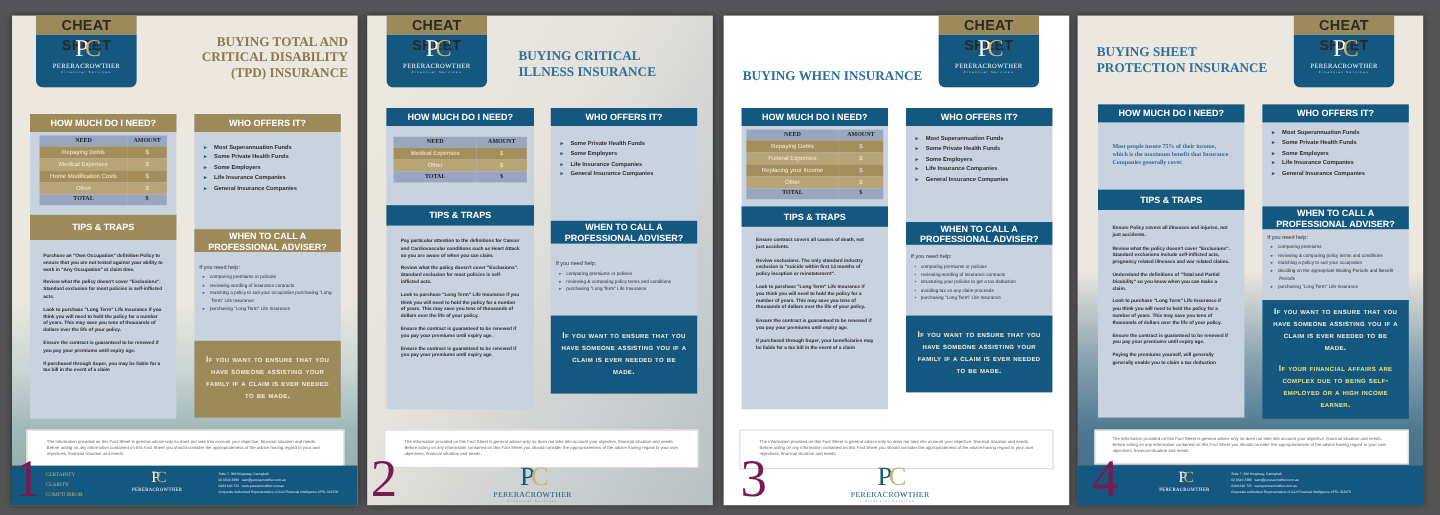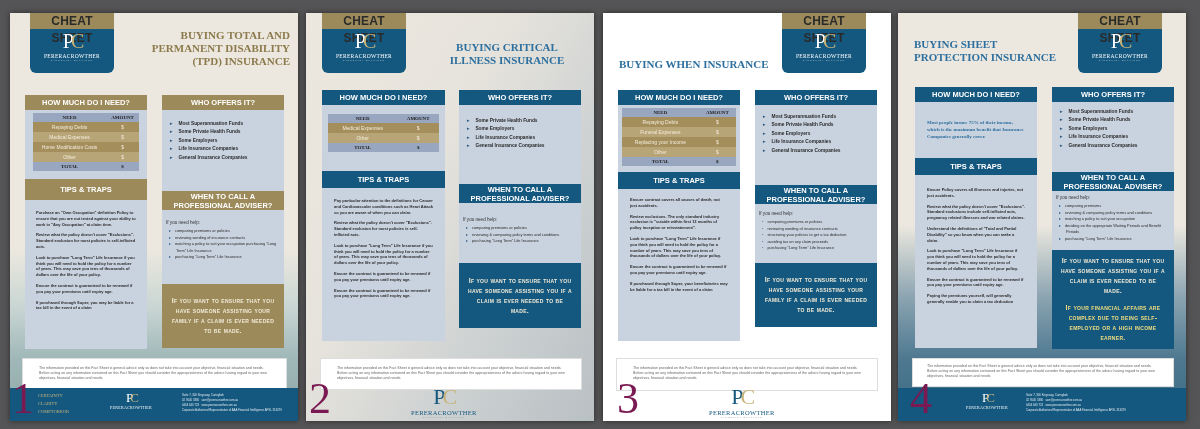--- a/index.html
+++ b/index.html
@@ -67,21 +67,21 @@
 
 <div class="sheet s1">
   <div class="badge" style="left:20px;">
     <div class="badge-top">CHEAT SHEET</div>
     <div class="badge-logo">
       <div class="logo-pc"><span>P</span><span class="c">C</span></div>
       <div class="logo-name">PERERACROWTHER</div>
       <div class="logo-sub">Financial Services</div>
     </div>
   </div>
-  <div class="title" style="right:8px; top:16px; width:150px; text-align:right; color:#8c7a4c;">BUYING TOTAL AND PERMANENT DISABILITY (TPD) INSURANCE</div>
+  <div class="title" style="right:8px; top:16px; width:150px; text-align:right; color:#8c7a4c;">BUYING TOTAL AND CRITICAL DISABILITY (TPD) INSURANCE</div>
 
   <div class="box gold" style="left:15px; top:82px; width:122px; height:90px;">
     <div class="box-head" style="height:15px;">HOW MUCH DO I NEED?</div>
     <div style="padding:3px 8px;">
       <table class="need">
         <tbody>
             <tr>
               <th>NEED</th>
               <th>AMOUNT</th>
             </tr>
@@ -166,21 +166,21 @@
 
 <div class="sheet s2">
   <div class="badge" style="left:16px;">
     <div class="badge-top">CHEAT SHEET</div>
     <div class="badge-logo">
       <div class="logo-pc"><span>P</span><span class="c">C</span></div>
       <div class="logo-name">PERERACROWTHER</div>
       <div class="logo-sub">Financial Services</div>
     </div>
   </div>
-  <div class="title" style="right:12px; top:28px; width:150px; text-align:center; color:#2d6f9e;">BUYING CRITICAL ILLNESS INSURANCE</div>
+  <div class="title" style="right:12px; top:28px; width:150px; text-align:left; color:#2d6f9e;">BUYING CRITICAL ILLNESS INSURANCE</div>
 
   <div class="box blue" style="left:16px; top:77px; width:123px; height:84px;">
     <div class="box-head" style="height:15px;">HOW MUCH DO I NEED?</div>
     <div style="padding:9px 6px;">
       <table class="need">
         <tbody>
             <tr>
               <th>NEED</th>
               <th>AMOUNT</th>
             </tr>

